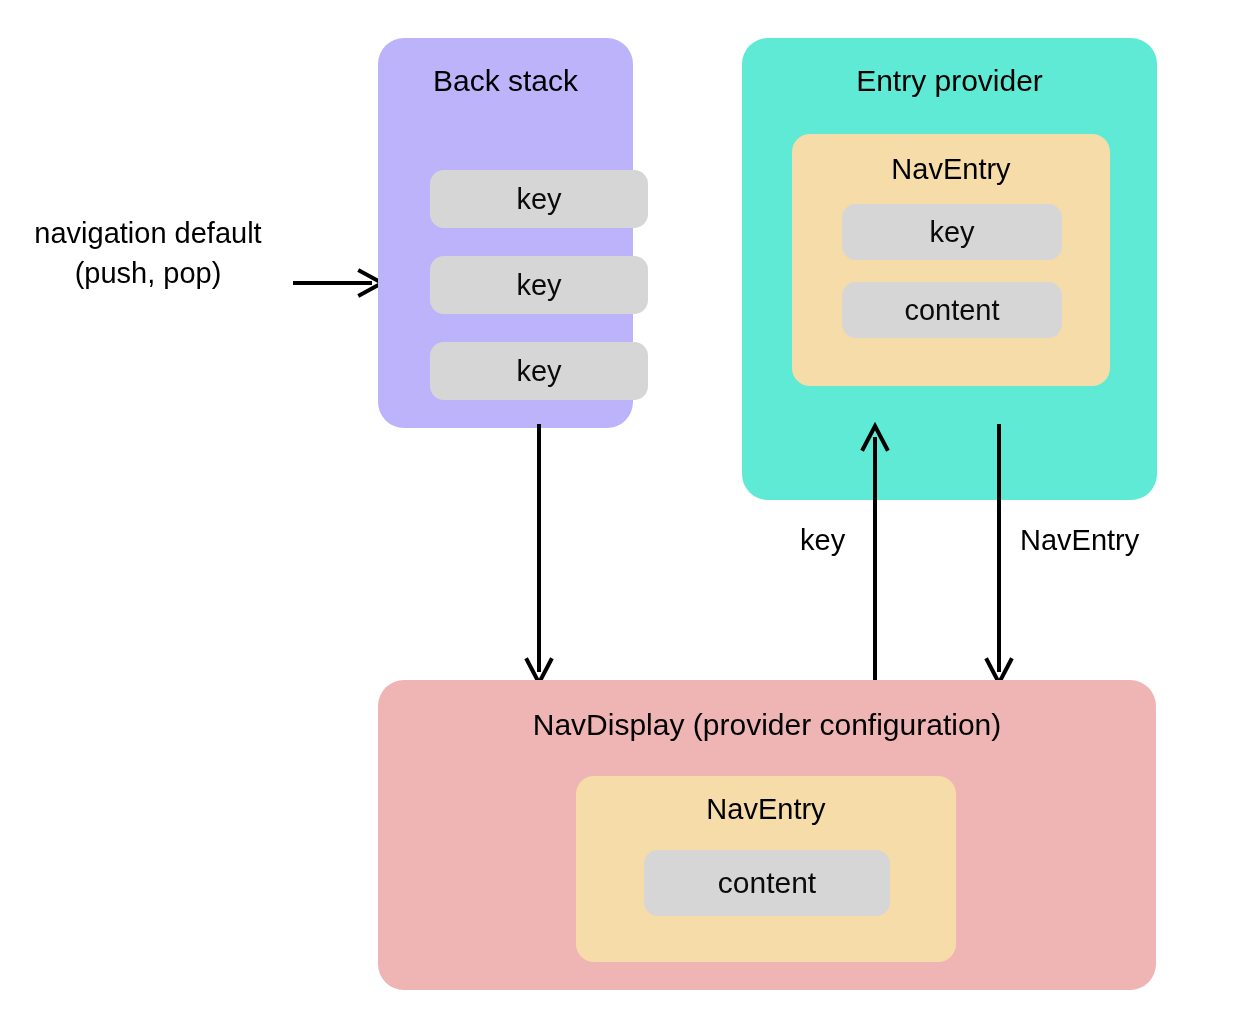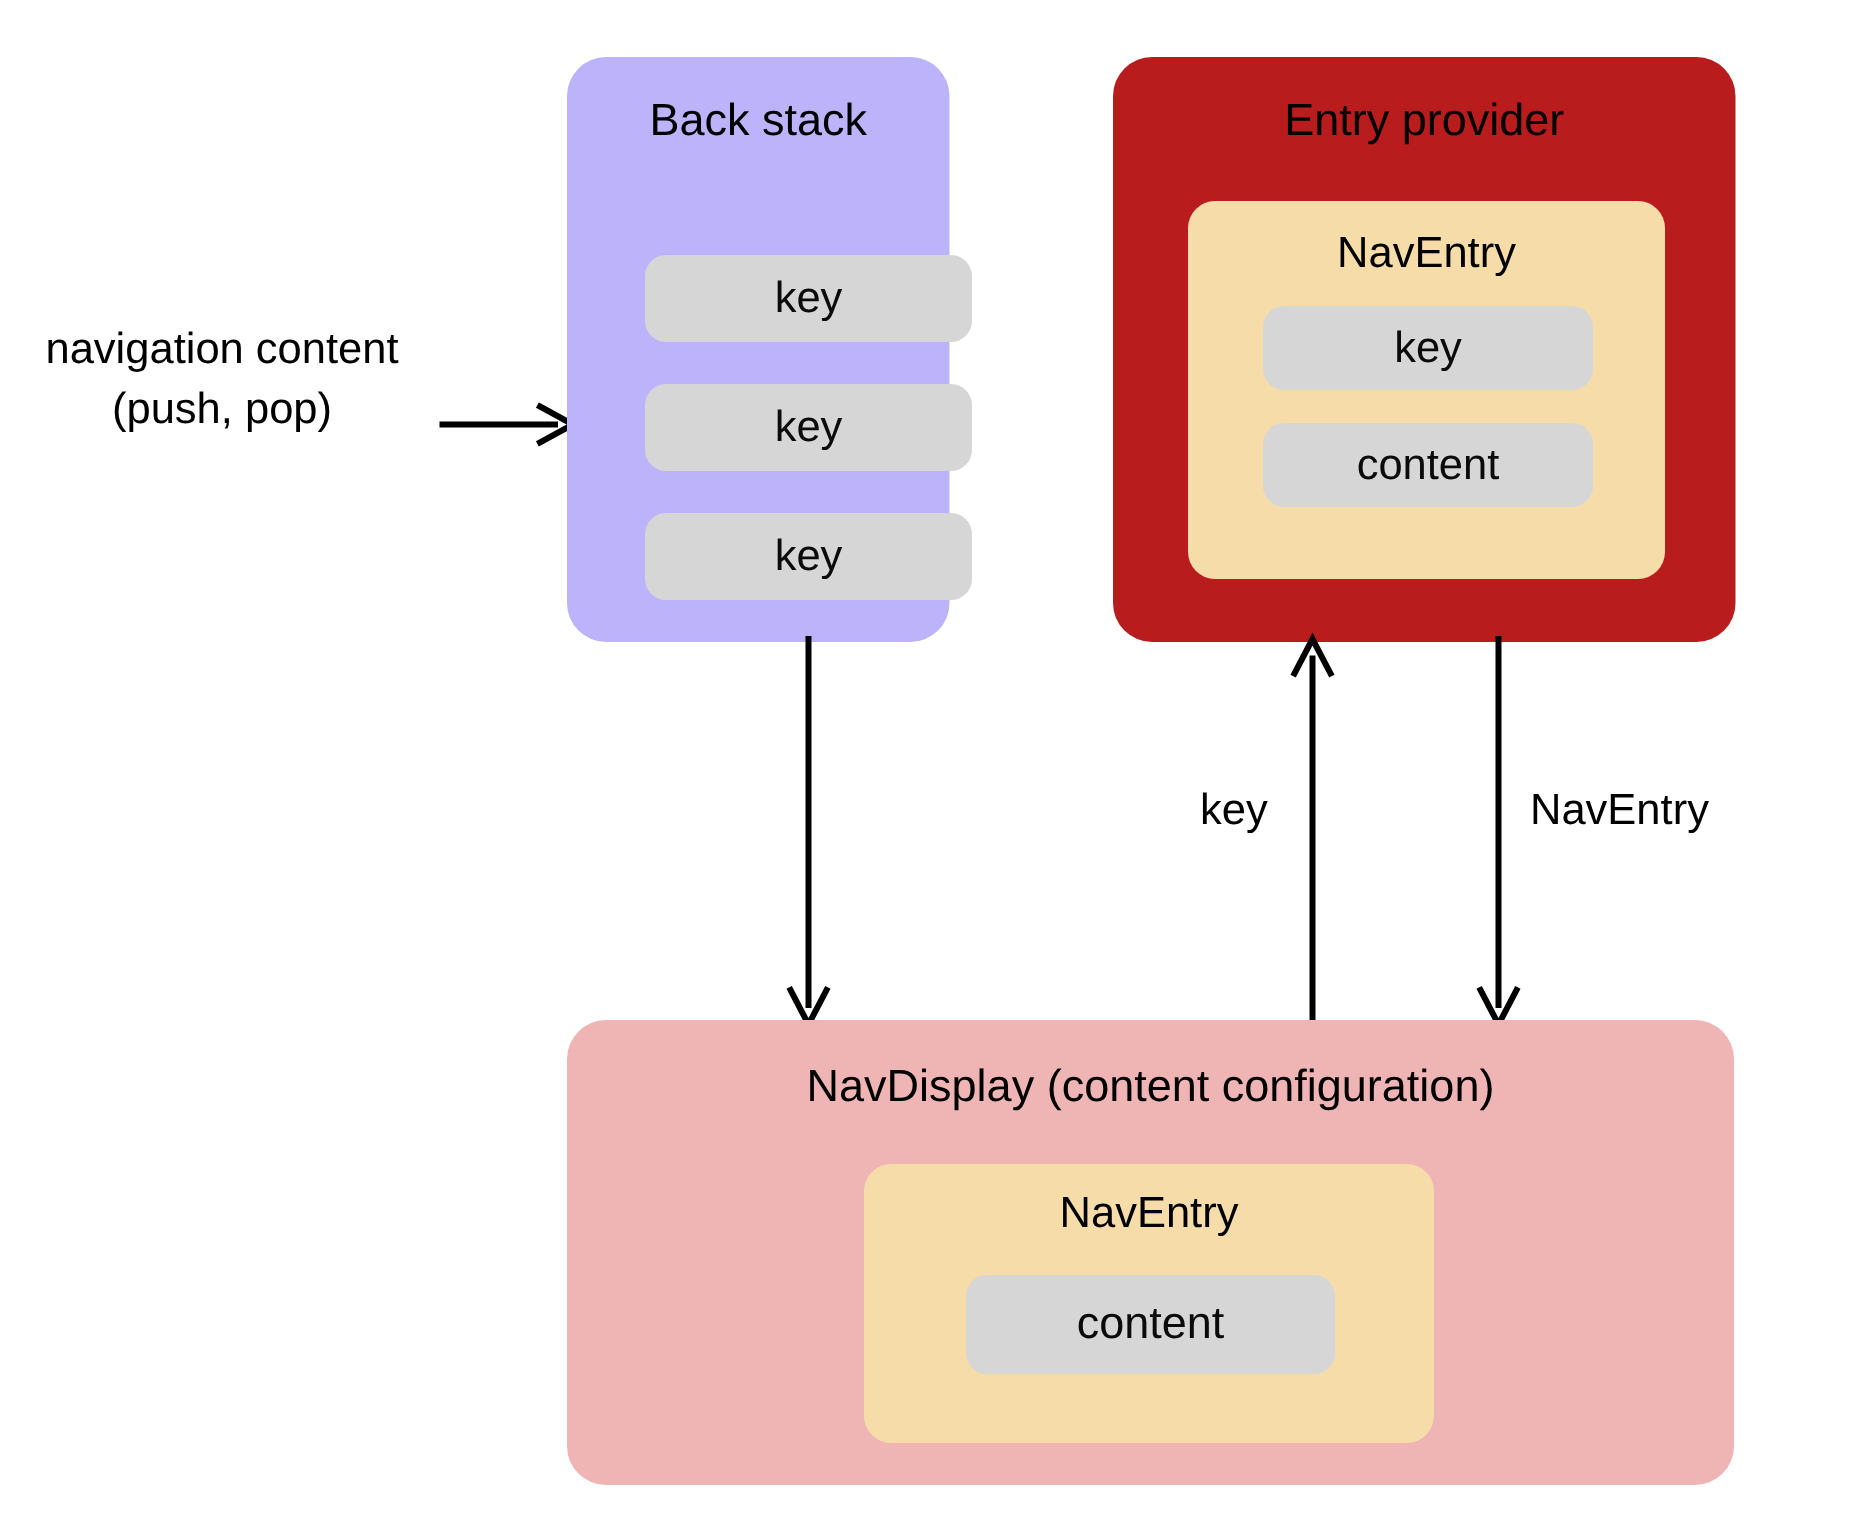--- a/index.html
+++ b/index.html
@@ -52,21 +52,21 @@
     box-sizing: border-box;
   }
 
   
   #backstack-panel   { left: 378px; top: 38px;  width: 255px; height: 390px; background: #bdb3fb; }
   #backstack-title   { top: 26px; }
   #backstack-key-0   { left: 52px;  top: 132px; width: 218px; height: 58px; }
   #backstack-key-1   { left: 52px;  top: 218px; width: 218px; height: 58px; }
   #backstack-key-2   { left: 52px;  top: 304px; width: 218px; height: 58px; }
 
-  #entryprovider-panel { left: 742px; top: 38px; width: 415px; height: 390px; background: #b91c1c; }
+  #entryprovider-panel { left: 742px; top: 38px; width: 415px; height: 462px; background: #5eead4; }
   #entryprovider-title { top: 26px; }
   #ep-naventry         { left: 50px; top: 96px; width: 318px; height: 252px; background: #f5dca9; }
   #ep-naventry-title   { top: 18px; font-size: 29px; }
   #ep-key              { left: 50px;  top: 70px;  width: 220px; height: 56px; }
   #ep-content          { left: 50px;  top: 148px; width: 220px; height: 56px; }
 
   #navdisplay-panel    { left: 378px; top: 680px; width: 778px; height: 310px; background: #efb4b4; }
   #navdisplay-title    { top: 28px; }
   #nd-naventry         { left: 198px; top: 96px;  width: 380px; height: 186px; background: #f5dca9; }
   #nd-naventry-title   { top: 16px; font-size: 29px; }
@@ -101,21 +101,21 @@
   #arrow-backstack   { left: 520px; top: 424px;  width: 38px;  height: 262px; }
   #arrow-key-up      { left: 856px; top: 424px;  width: 38px;  height: 262px; }
   #arrow-naventry-dn { left: 980px; top: 424px;  width: 38px;  height: 262px; }
 </style>
 </head>
 <body>
 
 <div id="canvas">
 
   <div class="free-label" id="nav-events-label">
-    <span id="nav-events-line1">navigation content</span>
+    <span id="nav-events-line1">navigation default</span>
     <span id="nav-events-line2">(push, pop)</span>
   </div>
 
   <svg class="arrow-svg" id="arrow-nav-events" viewBox="0 0 95 30">
     <line x1="3" y1="15" x2="82" y2="15" stroke="#000" stroke-width="4"></line>
     <path d="M 70 3 L 92 15 L 70 27" fill="none" stroke="#000" stroke-width="4" stroke-linecap="square"></path>
   </svg>
 
   <div class="panel" id="backstack-panel">
     <div class="panel-title" id="backstack-title">Back stack</div>
@@ -145,20 +145,20 @@
 
   <svg class="arrow-svg" id="arrow-naventry-dn" viewBox="0 0 38 262">
     <line x1="19" y1="0" x2="19" y2="248" stroke="#000" stroke-width="4"></line>
     <path d="M 7 236 L 19 259 L 31 236" fill="none" stroke="#000" stroke-width="4" stroke-linecap="square"></path>
   </svg>
 
   <div class="free-label" id="arrow-key-label">key</div>
   <div class="free-label" id="arrow-naventry-label">NavEntry</div>
 
   <div class="panel" id="navdisplay-panel">
-    <div class="panel-title" id="navdisplay-title">NavDisplay (content configuration)</div>
+    <div class="panel-title" id="navdisplay-title">NavDisplay (provider configuration)</div>
     <div class="subbox" id="nd-naventry">
       <div class="panel-title" id="nd-naventry-title">NavEntry</div>
       <div class="pill" id="nd-content">content</div>
     </div>
   </div>
 
 </div>
 
 </body></html>

